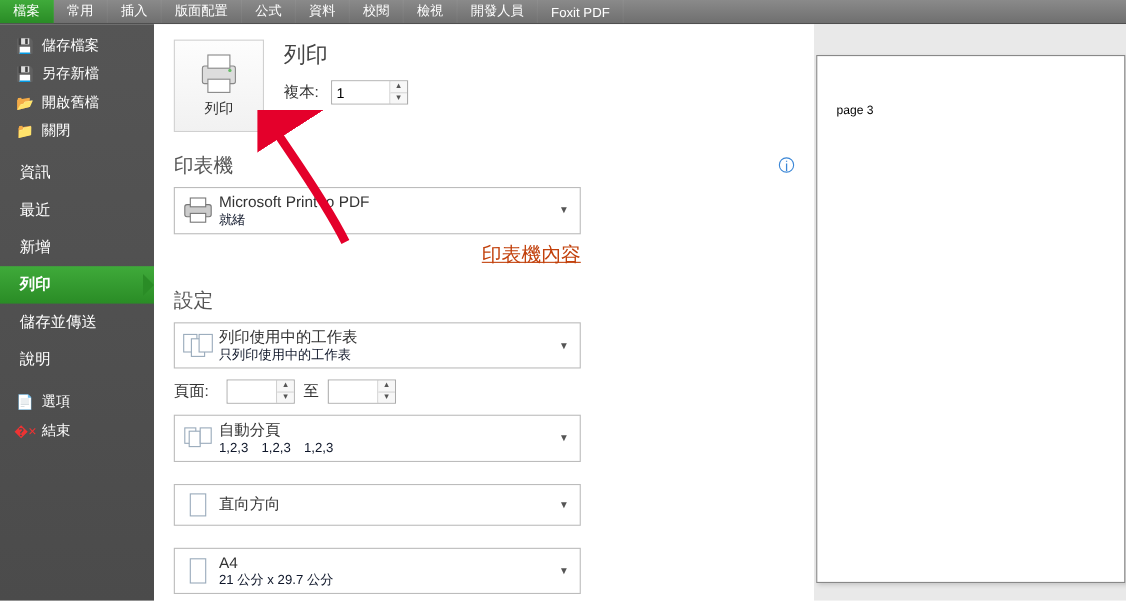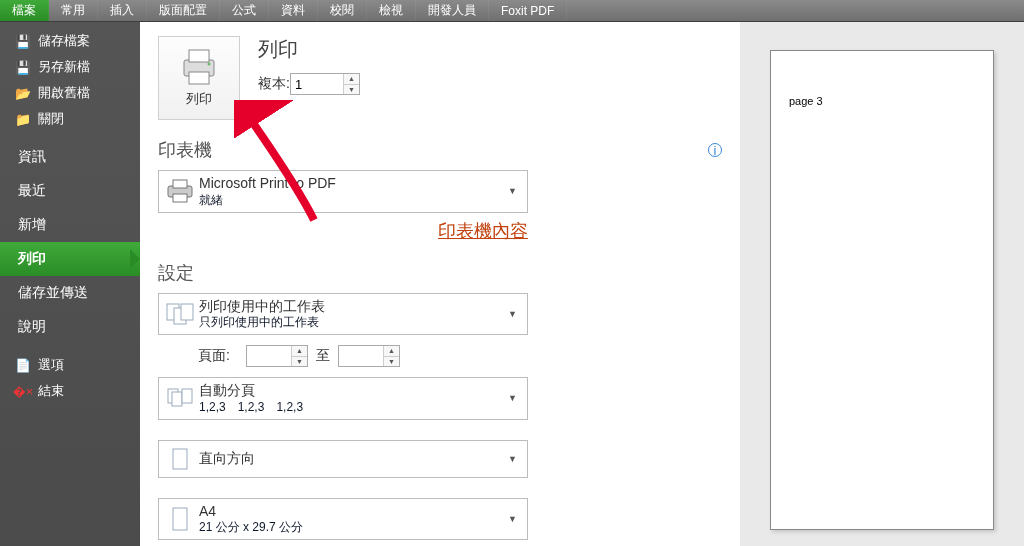--- a/index.html
+++ b/index.html
@@ -76,21 +76,21 @@
   .print-btn {
     width: 82px; height: 84px;
     border: 1px solid #d0d0d0;
     background: linear-gradient(#fdfdfd,#f1f1f1);
     display:flex; flex-direction:column; align-items:center; justify-content:center;
     cursor:pointer;
     font-size:13px;
   }
   .print-btn svg { margin-bottom:4px; }
   .heading { font-size: 20px; color:#444; margin-bottom:10px; }
-  .copies-row { display:flex; align-items:center; gap:0; font-size:14px; }
+  .copies-row { display:flex; align-items:center; gap:11px; font-size:14px; }
   .spin {
     display:flex; align-items:stretch;
     border:1px solid #aaa; height:22px;
   }
   .spin input { width:52px; border:none; padding:0 4px; font-size:13px; outline:none; }
   .spin .arrows { width:16px; display:flex; flex-direction:column; border-left:1px solid #ccc; }
   .spin .arrows div { flex:1; font-size:7px; display:flex;align-items:center;justify-content:center; color:#555; cursor:pointer; background:#f7f7f7; }
   .spin .arrows div:first-child { border-bottom:1px solid #ccc; }
 
   .section-title { font-size:18px; color:#555; margin-top:18px; margin-bottom:8px; display:flex; align-items:center; justify-content:space-between;gap:48px; }
@@ -108,33 +108,33 @@
   .combo .cicon { width:30px; height:28px; display:flex;align-items:center;justify-content:center; margin-right:4px;}
   .combo .ctext { flex:1; line-height:1.25; }
   .combo .ctext .l1 { font-size:14px; color:#333; }
   .combo .ctext .l2 { font-size:12px; color:#0f172a; }
   .combo .drop { font-size:9px; color:#555; padding:0 4px; }
 
   .link-right { text-align:right; width:370px; margin-top:6px; }
   .link-right a { color:#c2410c; text-decoration:underline; font-size:18px; cursor:pointer;}
 
   .pages-row { display:flex; align-items:center; gap:8px; margin:10px 0; font-size:14px; }
-  .pages-row .lbl { width:40px;margin-left:40px; }
+  .pages-row .lbl { width:40px; }
   .pages-row .spin input { width:44px; }
   .combo + .combo { margin-top:20px; }
 
   
   .preview {
     position:absolute;
     top:22px; right:0; bottom:0; left:740px;
     background:#e9e9e9;
     display:flex; justify-content:center; padding-top:28px;
   }
   .page {
-    width: 224px; height: 480px;
+    width: 281px; height: 480px;
     background:#fff;
     border:1px solid #888;
     box-shadow: 2px 2px 4px rgba(0,0,0,0.15);
     padding: 44px 18px;
     font-size:11px;
     font-family: "Times New Roman", serif;
     color:#000;
   }
 
   

